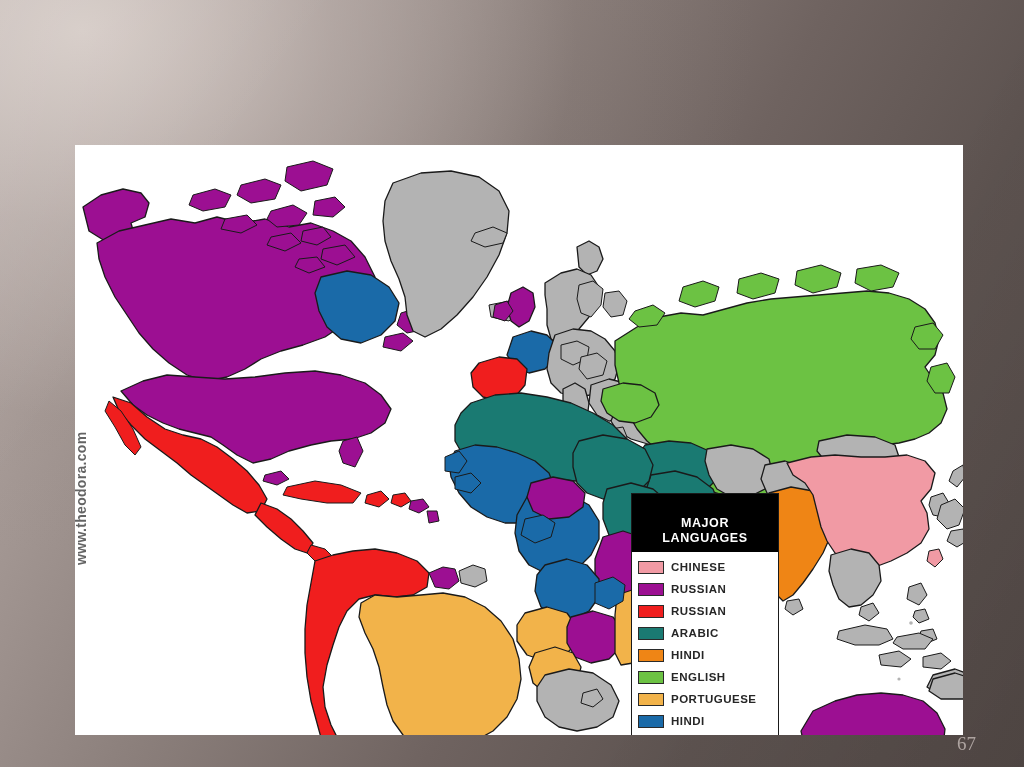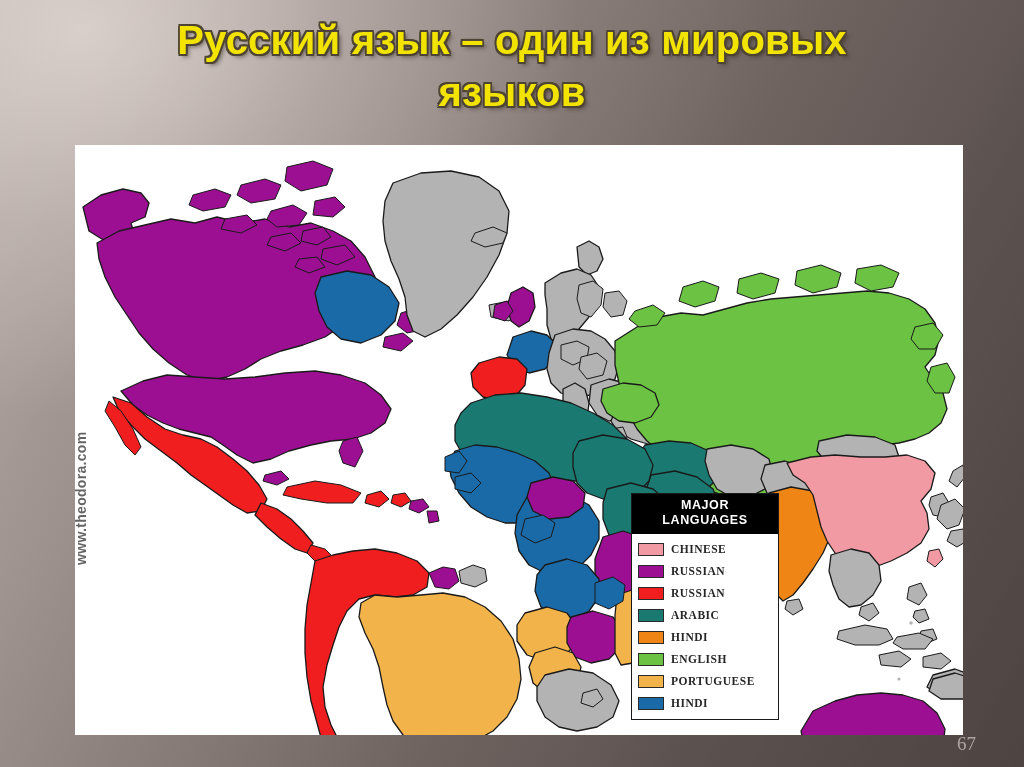--- a/index.html
+++ b/index.html
@@ -102,21 +102,21 @@
     top: 348px;
     width: 148px;
     background: #ffffff;
     border: 1.5px solid #1a1a1a;
     box-sizing: border-box;
     z-index: 4;
   }
   #legend-header {
     background: #000000;
     color: #ffffff;
-    padding: 4px 0 6px 0;
+    padding: 22px 0 6px 0;
     text-align: center;
     font-family: "Liberation Sans", sans-serif;
     font-weight: bold;
     font-size: 12.5px;
     line-height: 15px;
     letter-spacing: 0.6px;
   }
   #legend-items {
     padding: 4px 0 5px 6px;
   }
@@ -127,21 +127,21 @@
   }
   .legend-swatch {
     width: 26px;
     height: 13px;
     border: 1px solid #2a2a2a;
     box-sizing: border-box;
     flex: 0 0 auto;
     margin-right: 7px;
   }
   .legend-label {
-    font-family: Liberation Serif, serif;
+    font-family: Liberation Sans, sans-serif;
     font-size: 11.5px;
     font-weight: bold;
     color: #262626;
     letter-spacing: 0.5px;
     white-space: nowrap;
   }
 
   .page-number {
     position: absolute;
     right: 48px;
@@ -151,22 +151,20 @@
     color: #b8aeaa;
     opacity: 0.9;
     margin-left: 30px;
   }
 </style>
 </head>
 <body>
 
 <div id="slide">
 
-  <div class="slide-title">Русский язык – один из мировых
-языков</div>
 
   <div id="map-panel">
 
     <svg id="map-svg" viewBox="0 0 888 590" preserveAspectRatio="none">
       <defs>
         <style>
           .ln { stroke:#1a1a1a; stroke-width:1.3; stroke-linejoin:round; }
           .lnT { stroke:#1a1a1a; stroke-width:1.0; stroke-linejoin:round; }
           .gy { fill:#b3b3b3; }
           .en { fill:#9c0f92; }

